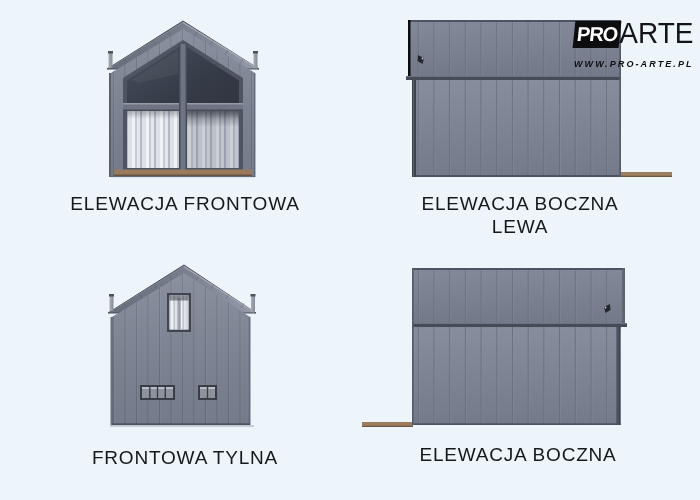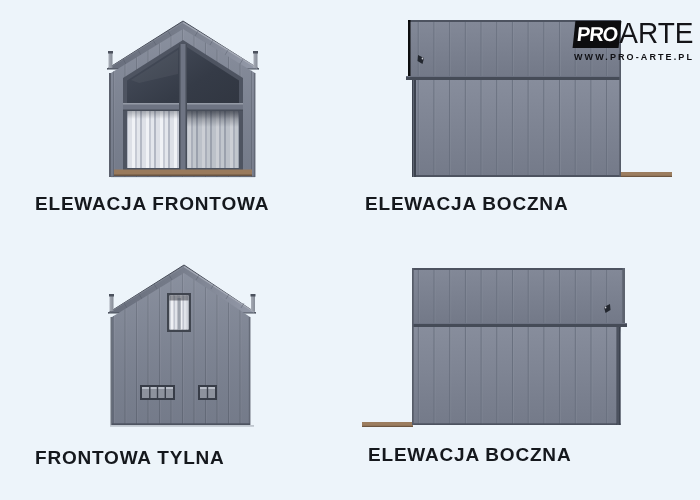--- a/index.html
+++ b/index.html
@@ -7,25 +7,26 @@
     position: relative;
     width: 700px;
     height: 500px;
     background: #edf4fa;
     font-family: "Liberation Sans", sans-serif;
     overflow: hidden;
   }
   .drawing { position: absolute; }
   .caption {
     position: absolute;
+    text-align: center;
     font-size: 19px;
     letter-spacing: 0.8px;
     line-height: 23px;
     color: #15181d;
-    font-weight: 700;
+    font-weight: 400;
     white-space: nowrap;
   }
   .caption span { display: block; }
   .logo {
     position: absolute;
     left: 574px;
     top: 19px;
     width: 120px;
     text-align: left;
   }
@@ -48,22 +49,23 @@
     font-weight: 400;
     letter-spacing: 0px;
     margin-left: -1px;
     transform: scaleY(1.05);
   }
   .logo-url {
     font-size: 9px;
     font-weight: 700;
     letter-spacing: 2.1px;
     color: #101014;
-    margin-top: 3px;
+    margin-top: 10px;
     white-space: nowrap;
+    font-style: italic;
   }
 </style>
 </head>
 <body>
 
 <div class="canvas">
 
   <svg class="drawing" style="left:90px; top:12px;" width="190" height="175" viewBox="0 0 190 175">
     <defs>
       <linearGradient id="f-roofg" x1="0" y1="0" x2="1" y2="0">
@@ -329,20 +331,21 @@
       <circle cx="250.5" cy="47.5" r="0.9" fill="#c9ccd4"></circle>
     </g>
   </svg>
 
   <div class="caption" style="left:35px; top:192px; width:300px;">
     <span>ELEWACJA FRONTOWA</span>
   </div>
 
   <div class="caption" style="left:365px; top:192px; width:310px;">
     <span>ELEWACJA BOCZNA</span>
+    <span>LEWA</span>
   </div>
 
   <div class="caption" style="left:35px; top:446px; width:300px;">
     <span>FRONTOWA TYLNA</span>
   </div>
 
   <div class="caption" style="left:368px; top:443px; width:300px;">
     <span>ELEWACJA BOCZNA</span>
   </div>
 

